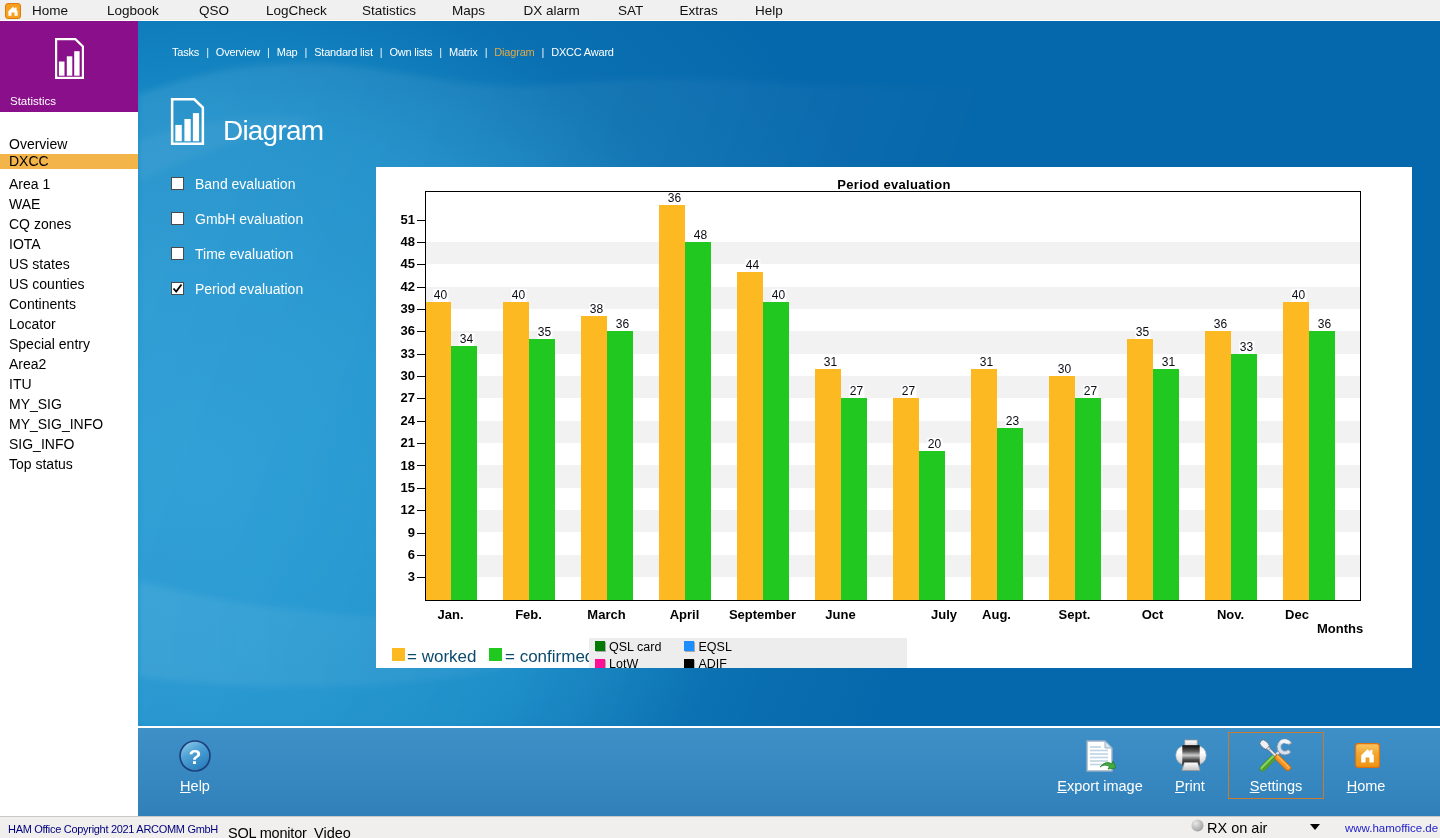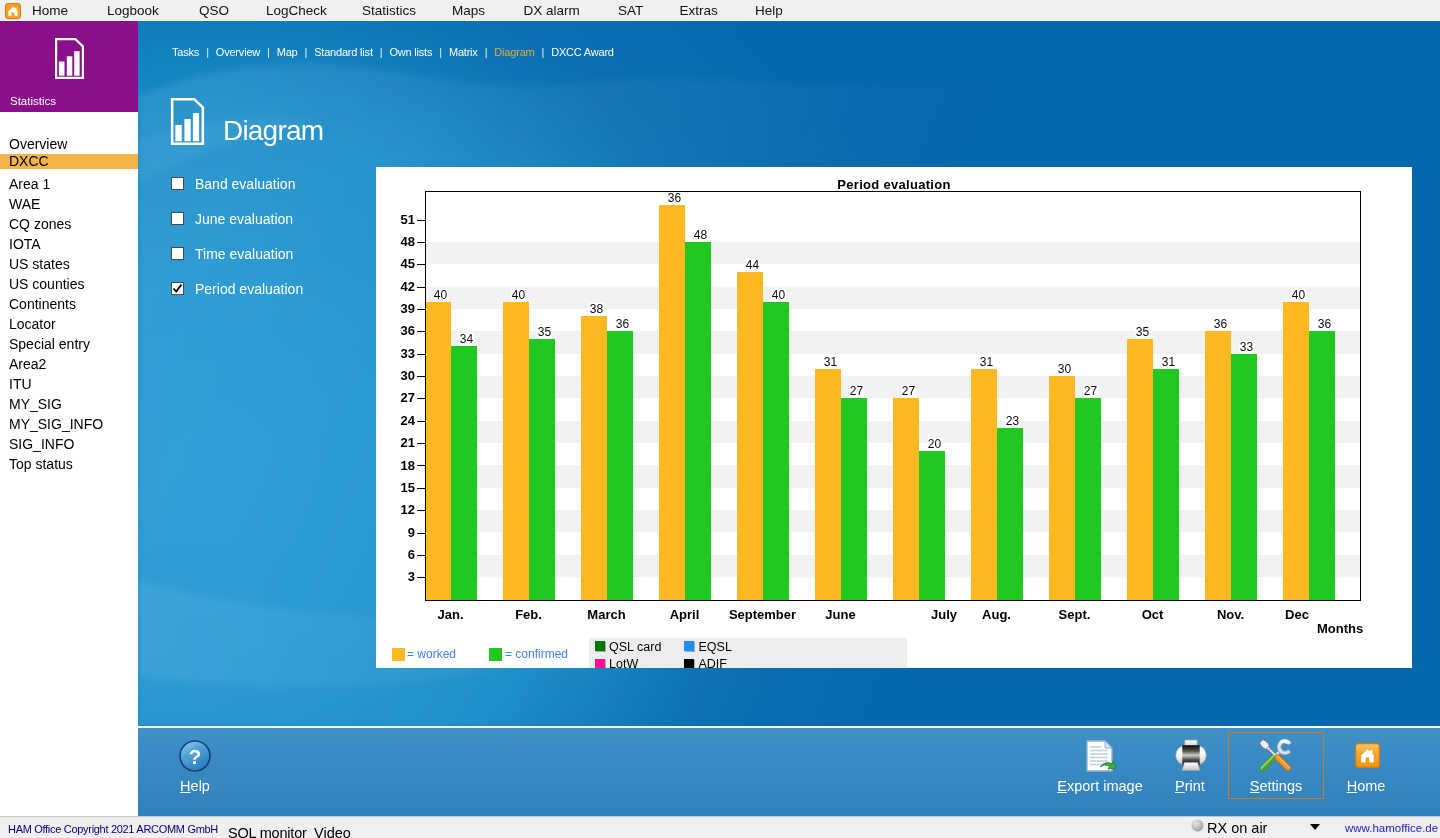--- a/index.html
+++ b/index.html
@@ -24,21 +24,21 @@
 #charttitle{position:absolute;left:0;width:1036px;top:10px;text-align:center;font-weight:bold;font-size:13px;letter-spacing:0.3px;color:#000}
 #plot{position:absolute;left:48.5px;top:24px;width:936.5px;height:409.5px;border:1px solid #000;overflow:hidden;background:#fff}
 .stripe{position:absolute;left:0;width:100%;background:#F2F2F2}
 .bar{position:absolute;width:26px}
 .vlab{position:absolute;transform:translateX(-50%);font-size:12px;line-height:13px;color:#0b0b14;background:#fff;padding:0 1px}
 .mlab{position:absolute;transform:translateX(-50%);font-size:13px;font-weight:bold;color:#000}
 .ytick{position:absolute;left:41px;width:8px;height:1px;background:#000}
 .ylab{position:absolute;left:9px;width:30px;text-align:right;font-size:13px;font-weight:bold;color:#000;line-height:16px}
 #monthslab{position:absolute;left:941px;top:454px;font-size:13px;font-weight:bold;color:#000}
 .lgsq{position:absolute;width:13px;height:13px}
-.lgtx{position:absolute;font-size:12px;color:#3b82f6}
+.lgtx{position:absolute;font-size:17px;color:#0c4a6e}
 .lgsq2{position:absolute;width:10px;height:10px;box-shadow:1px 1px 0 #A9A9A9}
 .lgtx2{position:absolute;font-size:12.5px;color:#000}
 #graylegend{position:absolute;left:213px;top:471px;width:318px;height:40px;background:#EDEDED}
 #sepline{position:absolute;left:138px;top:726px;width:1302px;height:2px;background:#fff}
 #toolbar{position:absolute;left:138px;top:728px;width:1302px;height:88px;background:linear-gradient(#3E90C7,#3180BA)}
 .tblab{position:absolute;top:778px;font-size:14.5px;color:#fff;transform:translateX(-50%);white-space:nowrap}
 .tblab u{text-decoration:underline}
 #setbox{position:absolute;left:1228px;top:732px;width:96px;height:67px;border:1px solid #C87A30}
 #statusbar{position:absolute;left:0;top:816px;width:1440px;height:22px;background:#F0EFED;border-top:1px solid #C8C8C8;overflow:hidden}
 #stleft{position:absolute;left:8px;top:6px;font-size:11px;letter-spacing:-0.3px;color:#00007F}
@@ -108,21 +108,21 @@
 <rect x="11.8" y="18.3" width="5.5" height="19.4" fill="#fff"></rect>
 <rect x="19.2" y="13.2" width="5.4" height="24.5" fill="#fff"></rect>
 </svg>
 <div id="dghead">Diagram</div>
 <div class="cbrow" style="top:155px">
         <span class="cbox"></span>
         <span style="position:absolute;left:24px;top:0">Band evaluation</span>
       </div>
 <div class="cbrow" style="top:190px">
         <span class="cbox"></span>
-        <span style="position:absolute;left:24px;top:0">June evaluation</span>
+        <span style="position:absolute;left:24px;top:0">GmbH evaluation</span>
       </div>
 <div class="cbrow" style="top:225px">
         <span class="cbox"></span>
         <span style="position:absolute;left:24px;top:0">Time evaluation</span>
       </div>
 <div class="cbrow" style="top:260px">
         <span class="cbox">
           <svg width="13" height="13" viewBox="0 0 13 13" style="position:absolute;left:-1px;top:-1px">
             <path d="M2.5 6.5 L5.2 9.5 L10.5 2.5" stroke="#000" stroke-width="1.8" fill="none"></path>
           </svg>

